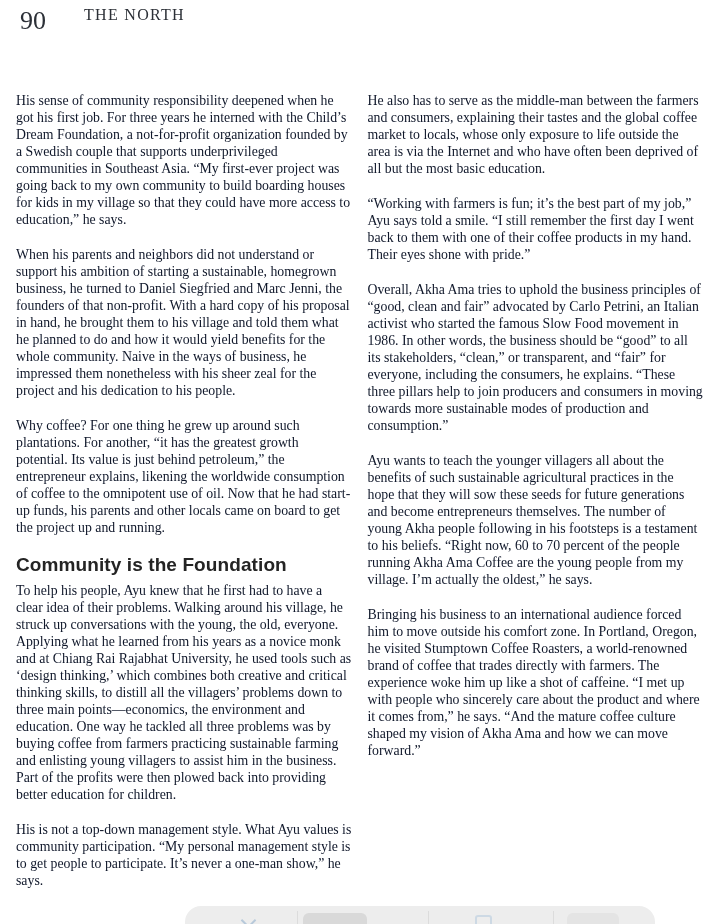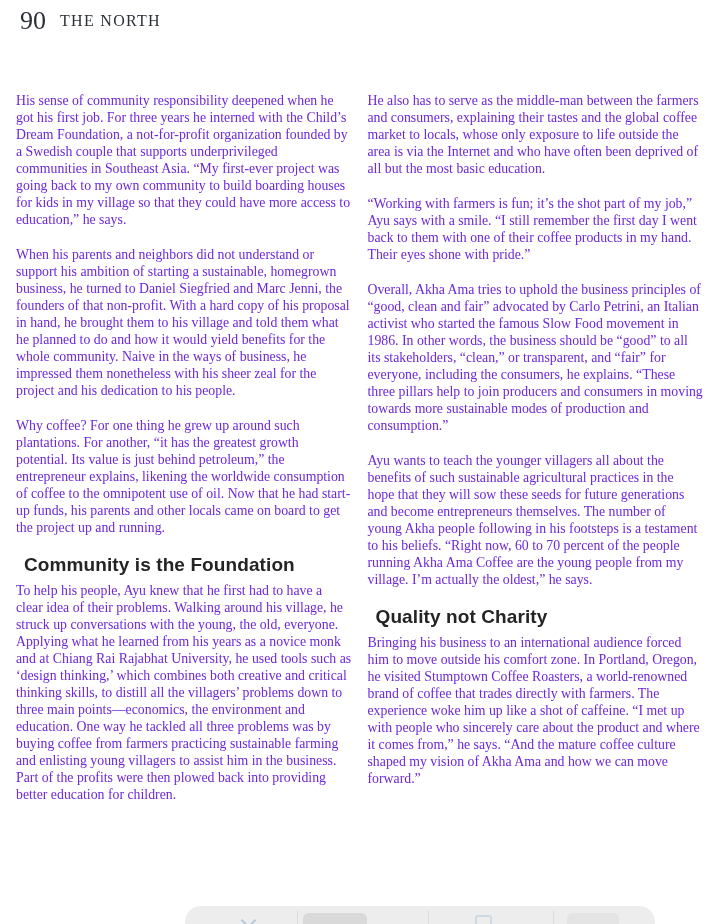--- a/index.html
+++ b/index.html
@@ -7,44 +7,44 @@
     width: 708px; height: 924px;
     background: #ffffff;
     position: relative;
     overflow: hidden;
     font-family: "Liberation Serif", "DejaVu Serif", serif;
   }
 
   
   .page-header {
     position: absolute; top: 6px; left: 20px;
-    display: flex; align-items: center; gap: 14px;
+    display: flex; align-items: flex-start; gap: 38px;
     color: #2c3037;
   }
   .page-number {
     font-size: 26px; line-height: 30px; font-weight: 400;
   }
   .running-head {
     font-size: 16px; letter-spacing: 1.3px; font-weight: 400;
   }
 
   
   .article {
     position: absolute; top: 92px; left: 16px; right: 5px;
     display: flex; gap: 16px;
   }
   .col { flex: 1 1 0; min-width: 0; }
   .col p {
     margin: 0 0 18px 0;
     font-size: 13.8px; line-height: 17px;
-    color: #6d28d9;
+    color: #0f172a;
     text-align: left;
   }
   .col h2 {
-    margin: 3px 0 6px 8px;
+    margin: 3px 0 6px 0;
     font-family: "Liberation Sans", "DejaVu Sans", sans-serif;
     font-size: 19px; line-height: 22px; font-weight: 700;
     color: #242424; letter-spacing: 0.1px;
   }
 
   
   .toolbar {
     position: absolute; top: 906px; left: 185px;
     width: 470px; height: 60px;
     background: #ededed;
@@ -86,28 +86,28 @@
 </div>
 
 <div class="article">
 
   <div class="col">
     <p>His sense of community responsibility deepened when he got his first job. For three years he interned with the Child’s Dream Foundation, a not-for-profit organization founded by a Swedish couple that supports underprivileged communities in Southeast Asia. “My first-ever project was going back to my own community to build boarding houses for kids in my village so that they could have more access to education,” he says.</p>
     <p>When his parents and neighbors did not understand or support his ambition of starting a sustainable, homegrown business, he turned to Daniel Siegfried and Marc Jenni, the founders of that non-profit. With a hard copy of his proposal in hand, he brought them to his village and told them what he planned to do and how it would yield benefits for the whole community. Naive in the ways of business, he impressed them nonetheless with his sheer zeal for the project and his dedication to his people.</p>
     <p>Why coffee? For one thing he grew up around such plantations. For another, “it has the greatest growth potential. Its value is just behind petroleum,” the entrepreneur explains, likening the worldwide consumption of coffee to the omnipotent use of oil. Now that he had start-up funds, his parents and other locals came on board to get the project up and running.</p>
     <h2>Community is the Foundation</h2>
     <p>To help his people, Ayu knew that he first had to have a clear idea of their problems. Walking around his village, he struck up conversations with the young, the old, everyone. Applying what he learned from his years as a novice monk and at Chiang Rai Rajabhat University, he used tools such as ‘design thinking,’ which combines both creative and critical thinking skills, to distill all the villagers’ problems down to three main points—economics, the environment and education. One way he tackled all three problems was by buying coffee from farmers practicing sustainable farming and enlisting young villagers to assist him in the business. Part of the profits were then plowed back into providing better education for children.</p>
+    <p>His is not a top-down management style. What Ayu values is community participation. “My personal management style is to get people to participate. It’s never a one-man show,” he says.</p>
   </div>
 
   <div class="col">
     <p>He also has to serve as the middle-man between the farmers and consumers, explaining their tastes and the global coffee market to locals, whose only exposure to life outside the area is via the Internet and who have often been deprived of all but the most basic education.</p>
-    <p>“Working with farmers is fun; it’s the shot part of my job,” Ayu says with a smile. “I still remember the first day I went back to them with one of their coffee products in my hand. Their eyes shone with pride.”</p>
+    <p>“Working with farmers is fun; it’s the best part of my job,” Ayu says told a smile. “I still remember the first day I went back to them with one of their coffee products in my hand. Their eyes shone with pride.”</p>
     <p>Overall, Akha Ama tries to uphold the business principles of “good, clean and fair” advocated by Carlo Petrini, an Italian activist who started the famous Slow Food movement in 1986. In other words, the business should be “good” to all its stakeholders, “clean,” or transparent, and “fair” for everyone, including the consumers, he explains. “These three pillars help to join producers and consumers in moving towards more sustainable modes of production and consumption.”</p>
     <p>Ayu wants to teach the younger villagers all about the benefits of such sustainable agricultural practices in the hope that they will sow these seeds for future generations and become entrepreneurs themselves. The number of young Akha people following in his footsteps is a testament to his beliefs. “Right now, 60 to 70 percent of the people running Akha Ama Coffee are the young people from my village. I’m actually the oldest,” he says.</p>
-    <h2>Quality not Charity</h2>
     <p>Bringing his business to an international audience forced him to move outside his comfort zone. In Portland, Oregon, he visited Stumptown Coffee Roasters, a world-renowned brand of coffee that trades directly with farmers. The experience woke him up like a shot of caffeine. “I met up with people who sincerely care about the product and where it comes from,” he says. “And the mature coffee culture shaped my vision of Akha Ama and how we can move forward.”</p>
   </div>
 
 </div>
 
 <div class="toolbar">
   <span class="tb-chevron"></span>
   <span class="tb-divider d1"></span>
   <span class="tb-btn active"></span>
   <span class="tb-divider d2"></span>

